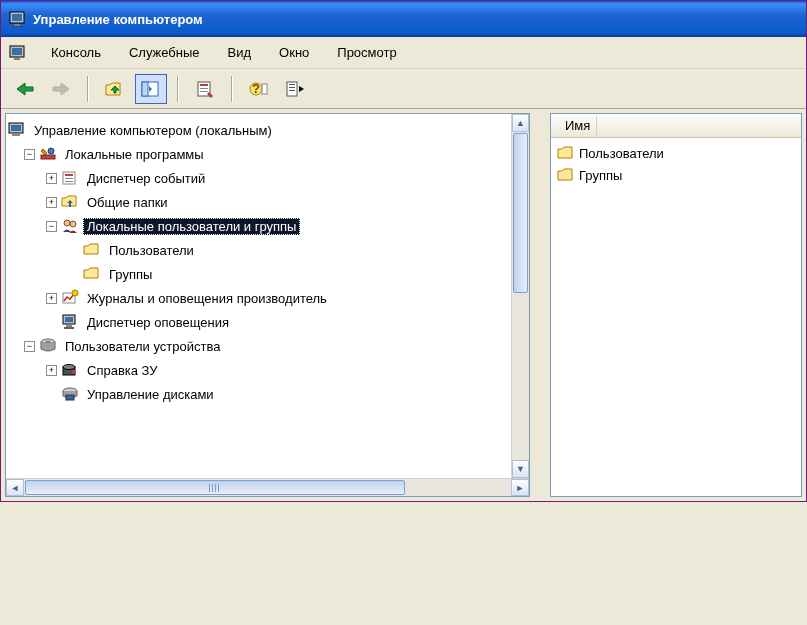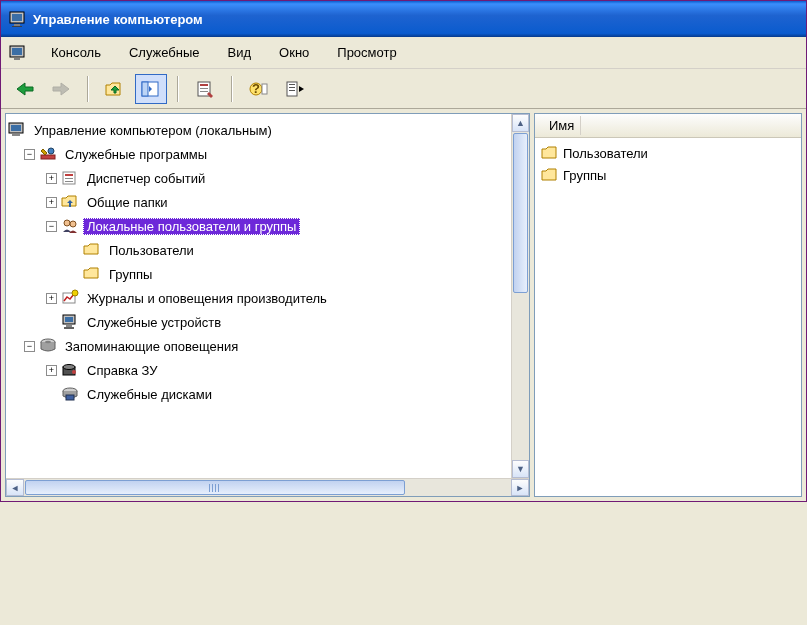--- a/index.html
+++ b/index.html
@@ -14,34 +14,34 @@
 .menubar .app-icon { width: 18px; height: 18px; margin-right: 10px; }
 .menubar .menu-item { padding: 4px 14px; cursor: default; }
 .menubar .mkey { }
 
 .toolbar { height: 40px; background: #ece9d8; display: flex; align-items: center; padding: 0 8px; gap: 4px; border-bottom: 1px solid #aca899; }
 .tbtn { width: 32px; height: 30px; display: flex; align-items: center; justify-content: center; cursor: default; border: 1px solid transparent; }
 .tbtn.disabled { opacity: 0.45; cursor: default; }
 .tsep { width: 2px; height: 26px; border-left: 1px solid #aca899; border-right: 1px solid #fff; margin: 0 6px; }
 .tbtn.pressed { border: 1px solid #316ac5; background: #d0dffb; }
 
-.workspace { flex: 1; display: flex; background: #ece9d8; padding: 4px; gap: 4px; justify-content: flex-end; }
+.workspace { flex: 1; display: flex; background: #ece9d8; padding: 4px; gap: 20px; justify-content: flex-end; }
 
 .pane { background: #fff; border: 1px solid #7f9db9; position: relative; display: flex; flex-direction: column; }
 .pane.left { width: 525px; }
 .pane.right { flex: 1; }
 
 .tree { flex: 1; overflow: hidden; padding: 4px 2px; position: relative; }
 .tree-row { display: flex; align-items: center; height: 24px; white-space: nowrap; cursor: default; }
 .tree-row .indent { display: inline-block; }
 .expander { width: 11px; height: 11px; border: 1px solid #8c8c8c; background: #fff; display: inline-flex; align-items: center; justify-content: center; margin-right: 4px; font-size: 9px; line-height: 1; color: #000; cursor: pointer; flex-shrink: 0; }
 .no-expander { width: 11px; height: 11px; margin-right: 4px; display: inline-block; flex-shrink: 0; }
 .node-icon { width: 18px; height: 18px; margin-right: 4px; flex-shrink: 0; }
 .node-label { padding: 1px 4px; }
-.node-label.selected { background: #6d28d9; color: #fff; border: 1px dotted #fff; padding: 0px 3px; }
+.node-label.selected { background: #0f172a; color: #fff; border: 1px dotted #fff; padding: 0px 3px; }
 
 .vscroll { width: 18px; background: #e8e6dc; border-left: 1px solid #d4d0c8; display: flex; flex-direction: column; }
 .vscroll .sbtn { height: 18px; background: linear-gradient(#fdfdfd,#d8e4f8); border: 1px solid #b6bdd2; display:flex; align-items:center; justify-content:center; font-size:9px; color:#4d6185; }
 .vscroll .thumb { flex: 0 0 160px; margin: 1px; background: linear-gradient(to right,#c1d2f0,#e7effc); border: 1px solid #7c9fd3; border-radius: 2px; }
 .vscroll .track { flex:1; }
 
 .hscroll { height: 18px; background: #e8e6dc; border-top: 1px solid #d4d0c8; display: flex; }
 .hscroll .sbtn { width: 18px; background: linear-gradient(#fdfdfd,#d8e4f8); border: 1px solid #b6bdd2; display:flex; align-items:center; justify-content:center; font-size:9px; color:#4d6185;}
 .hscroll .thumb { width: 380px; margin:1px; background: linear-gradient(to bottom,#c1d2f0,#e7effc); border: 1px solid #7c9fd3; border-radius:2px; display:flex; align-items:center; justify-content:center; }
 .hscroll .grip { width:12px; height:8px; background: repeating-linear-gradient(to right, #7c9fd3 0 1px, transparent 1px 3px); }
@@ -158,21 +158,21 @@
             </div>
 
             <div class="tree-row">
               <span class="indent" style="width:16px"></span>
               <span class="expander">−</span>
               <svg class="node-icon" viewBox="0 0 18 18">
                   <rect x="2" y="10" width="14" height="4" fill="#c04040" stroke="#802020"></rect>
                   <path d="M4 4 L8 8 L6 10 L2 6 Z" fill="#d0a000" stroke="#806000"></path>
                   <circle cx="12" cy="6" r="3" fill="#4080c0" stroke="#204060"></circle>
                 </svg>
-              <span class="node-label">Служебные программы</span>
+              <span class="node-label">Локальные программы</span>
             </div>
 
             <div class="tree-row">
               <span class="indent" style="width:38px"></span>
               <span class="expander">+</span>
               <svg class="node-icon" viewBox="0 0 18 18">
                   <rect x="2" y="3" width="12" height="12" fill="#fff" stroke="#888"></rect>
                   <rect x="4" y="5" width="8" height="2" fill="#c04040"></rect>
                   <rect x="4" y="9" width="8" height="1" fill="#888"></rect>
                   <rect x="4" y="12" width="8" height="1" fill="#888"></rect>
@@ -233,32 +233,32 @@
 
             <div class="tree-row">
               <span class="indent" style="width:38px"></span>
               <span class="no-expander"></span>
               <svg class="node-icon" viewBox="0 0 18 18">
                   <rect x="2" y="2" width="12" height="9" fill="#c0c0c0" stroke="#000"></rect>
                   <rect x="4" y="4" width="8" height="5" fill="#3b6ea5"></rect>
                   <rect x="5" y="12" width="6" height="2" fill="#888"></rect>
                   <rect x="3" y="14" width="10" height="2" fill="#606060"></rect>
                 </svg>
-              <span class="node-label">Служебные устройств</span>
+              <span class="node-label">Диспетчер оповещения</span>
             </div>
 
             <div class="tree-row">
               <span class="indent" style="width:16px"></span>
               <span class="expander">−</span>
               <svg class="node-icon" viewBox="0 0 18 18">
                   <ellipse cx="9" cy="5" rx="7" ry="3" fill="#d0d0d0" stroke="#606060"></ellipse>
                   <path d="M2 5 L2 12 Q9 16 16 12 L16 5" fill="#a0a0a0" stroke="#606060"></path>
                   <ellipse cx="9" cy="5" rx="3" ry="1.3" fill="#808080"></ellipse>
                 </svg>
-              <span class="node-label">Запоминающие оповещения</span>
+              <span class="node-label">Пользователи устройства</span>
             </div>
 
             <div class="tree-row">
               <span class="indent" style="width:38px"></span>
               <span class="expander">+</span>
               <svg class="node-icon" viewBox="0 0 18 18">
                   <rect x="2" y="6" width="12" height="8" fill="#505050" stroke="#000"></rect>
                   <ellipse cx="8" cy="6" rx="6" ry="2.5" fill="#808080" stroke="#000"></ellipse>
                   <circle cx="13" cy="11" r="2" fill="#c04040"></circle>
                 </svg>
@@ -267,21 +267,21 @@
 
 
             <div class="tree-row">
               <span class="indent" style="width:38px"></span>
               <span class="no-expander"></span>
               <svg class="node-icon" viewBox="0 0 18 18">
                   <ellipse cx="9" cy="6" rx="7" ry="3" fill="#d0d0d0" stroke="#606060"></ellipse>
                   <path d="M2 6 L2 11 Q9 15 16 11 L16 6" fill="#a0a0a0" stroke="#606060"></path>
                   <rect x="5" y="10" width="8" height="5" fill="#4060a0" stroke="#203050"></rect>
                 </svg>
-              <span class="node-label">Служебные дисками</span>
+              <span class="node-label">Управление дисками</span>
             </div>
 
           </div>
         </div>
         <div class="vscroll">
           <div class="sbtn">▲</div>
           <div class="thumb"></div>
           <div class="track"></div>
           <div class="sbtn">▼</div>
         </div>

